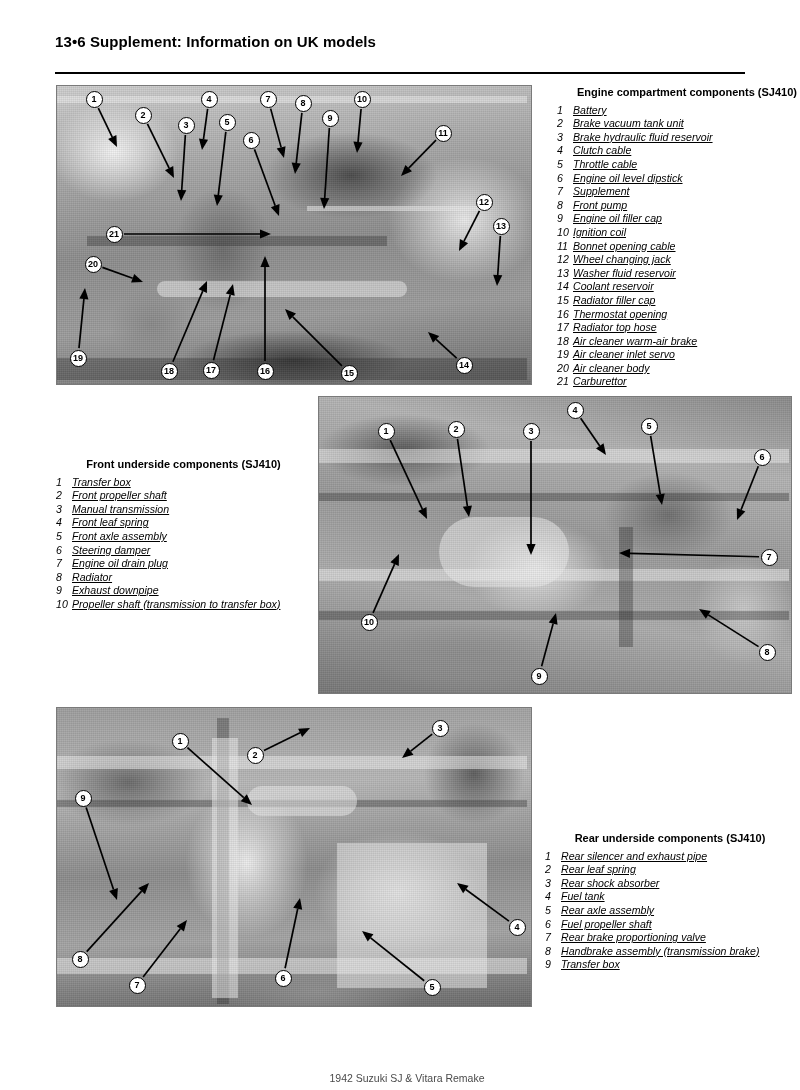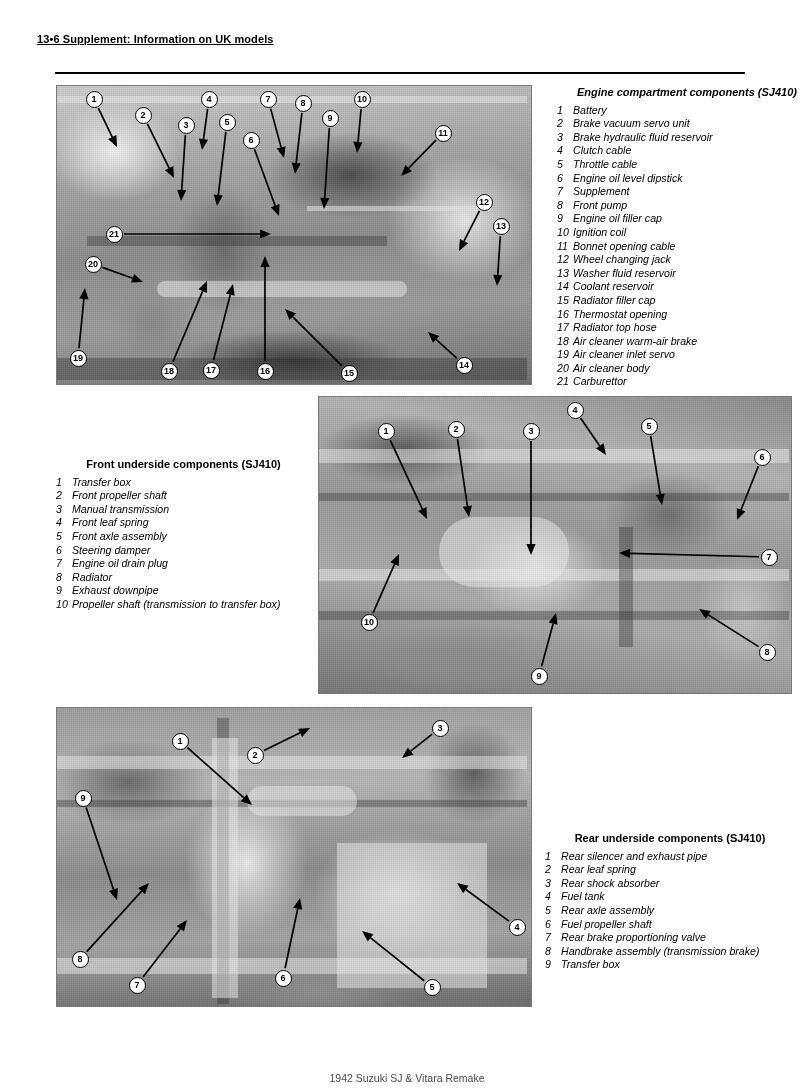--- a/index.html
+++ b/index.html
@@ -3,42 +3,42 @@
 <meta charset="utf-8">
 <style>
   html,body{margin:0;padding:0;background:#fff;}
   body{
     width:800px;height:1090px;position:relative;overflow:hidden;
     font-family:"Liberation Sans", sans-serif;color:#000;
   }
 
   
   .page-header{
-    position:absolute;left:37px;top:33px;width:690px;
-    font-size:11px;font-weight:bold;letter-spacing:.1px;text-decoration:underline;
+    position:absolute;left:55px;top:33px;width:690px;
+    font-size:15px;font-weight:bold;letter-spacing:.1px;
   }
   .header-rule{
     position:absolute;left:55px;top:72px;width:690px;height:2px;background:#000;
   }
 
   
   .page-footer{
     position:absolute;left:0;top:1072px;width:800px;text-align:center;
     font-size:10.5px;color:#4a4a4a;padding-left:7px;
   }
 
   
   .caption-block{position:absolute;font-style:italic;font-size:10.6px;line-height:13.6px;}
   .caption-title{font-weight:bold;font-style:normal;font-size:11px;margin-bottom:4px;}
   .caption-title.center{text-align:center;}
-  .caption-title.right{text-align:right;font-style:italic;}
+  .caption-title.right{text-align:right;}
   .cap-list{list-style:none;margin:0;padding:0;}
   .cap-list li{display:flex;align-items:flex-start;margin:0;padding:0;}
   .cap-num{width:16px;flex:0 0 16px;text-align:left;}
-  .cap-txt{flex:1;}
+  .cap-txt{flex:1;text-decoration:underline;}
 
   #caption-engine{left:557px;top:86px;width:240px;}
   #caption-front{left:56px;top:458px;width:255px;}
   #caption-rear{left:545px;top:832px;width:250px;}
 
   
   .photo{
     position:absolute;overflow:hidden;
     border:1px solid #7a7a7a;
     background:#b9b9b9;
@@ -195,21 +195,21 @@
 
 <div class="caption-block" id="caption-engine">
   <div class="caption-title right">Engine compartment components (SJ410)</div>
   <ul class="cap-list" id="list-engine">
       <li>
         <span class="cap-num">1</span>
         <span class="cap-txt">Battery</span>
       </li>
       <li>
         <span class="cap-num">2</span>
-        <span class="cap-txt">Brake vacuum servo unit</span>
+        <span class="cap-txt">Brake vacuum tank unit</span>
       </li>
       <li>
         <span class="cap-num">3</span>
         <span class="cap-txt">Brake hydraulic fluid reservoir</span>
       </li>
       <li>
         <span class="cap-num">4</span>
         <span class="cap-txt">Clutch cable</span>
       </li>
       <li>

